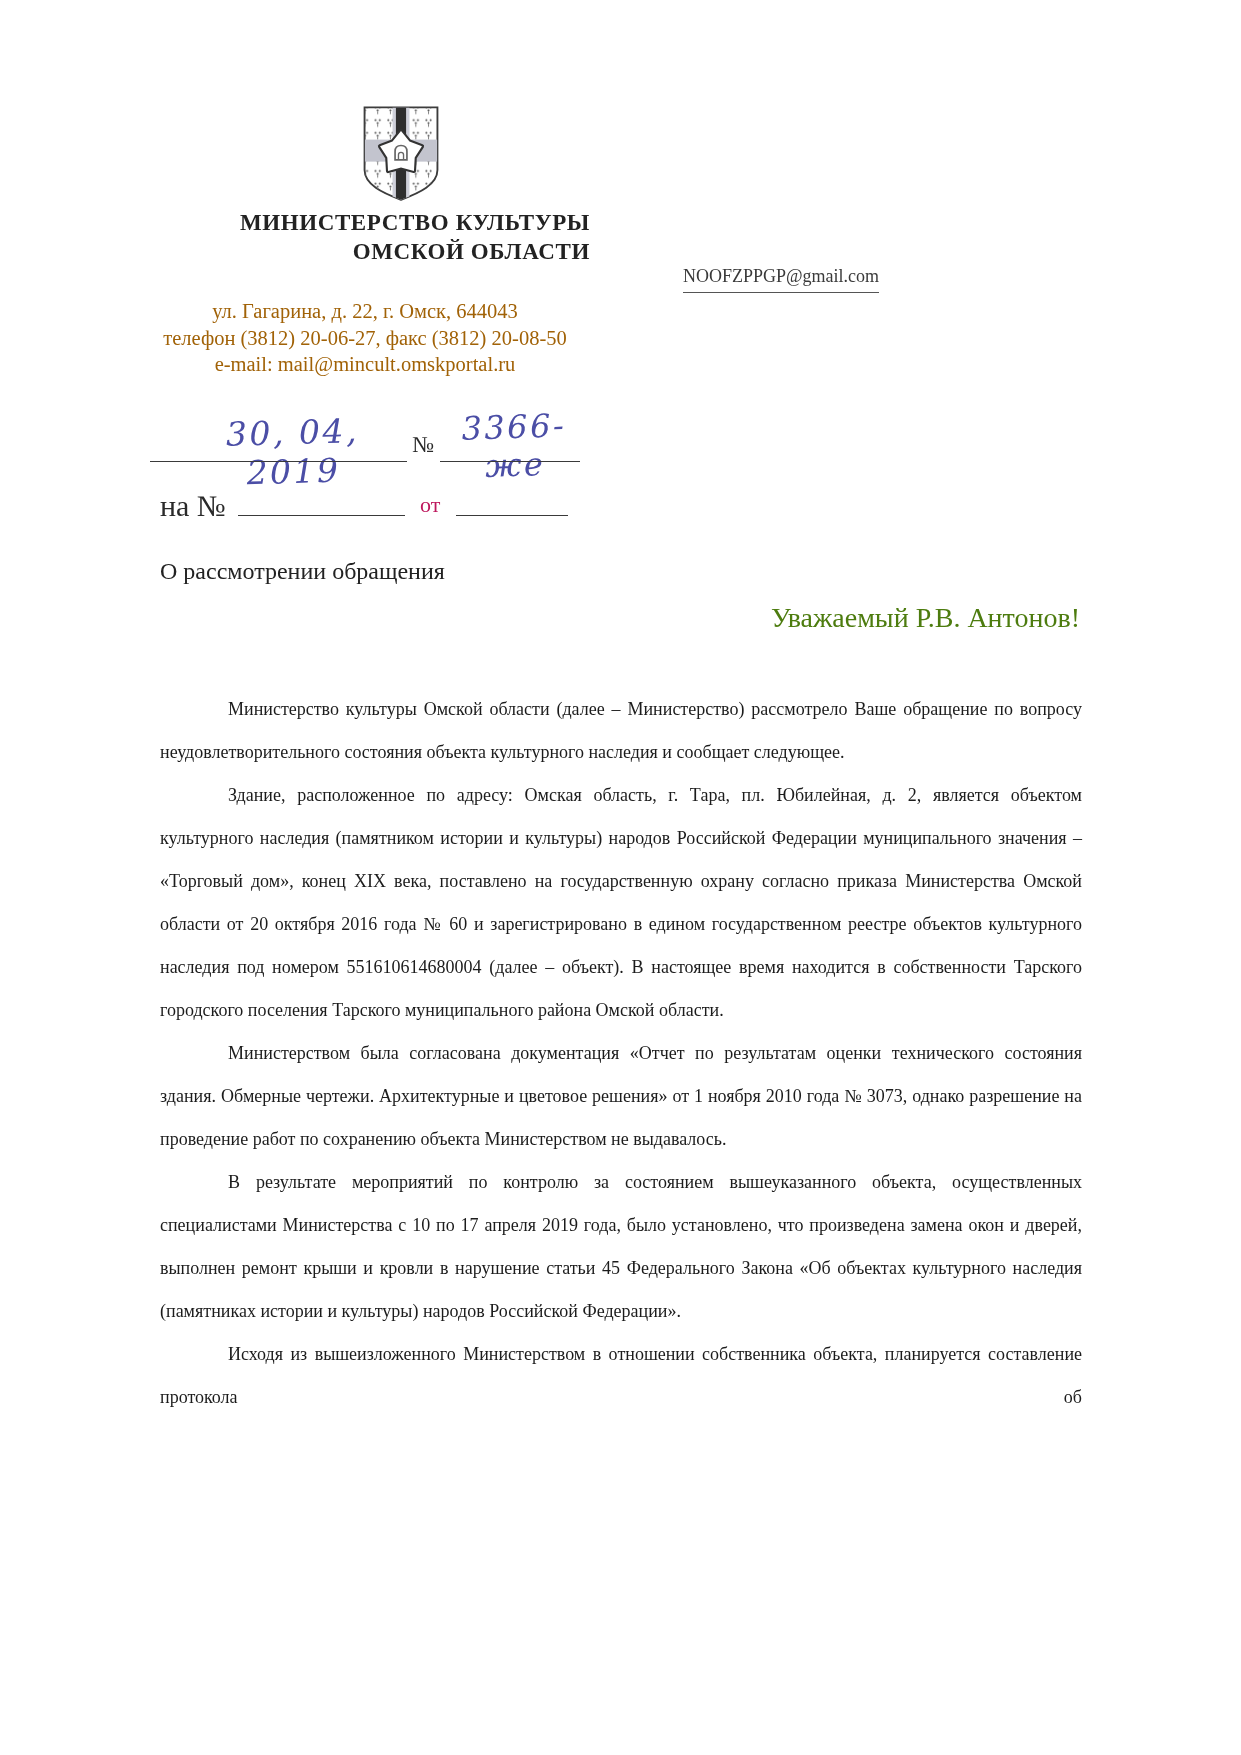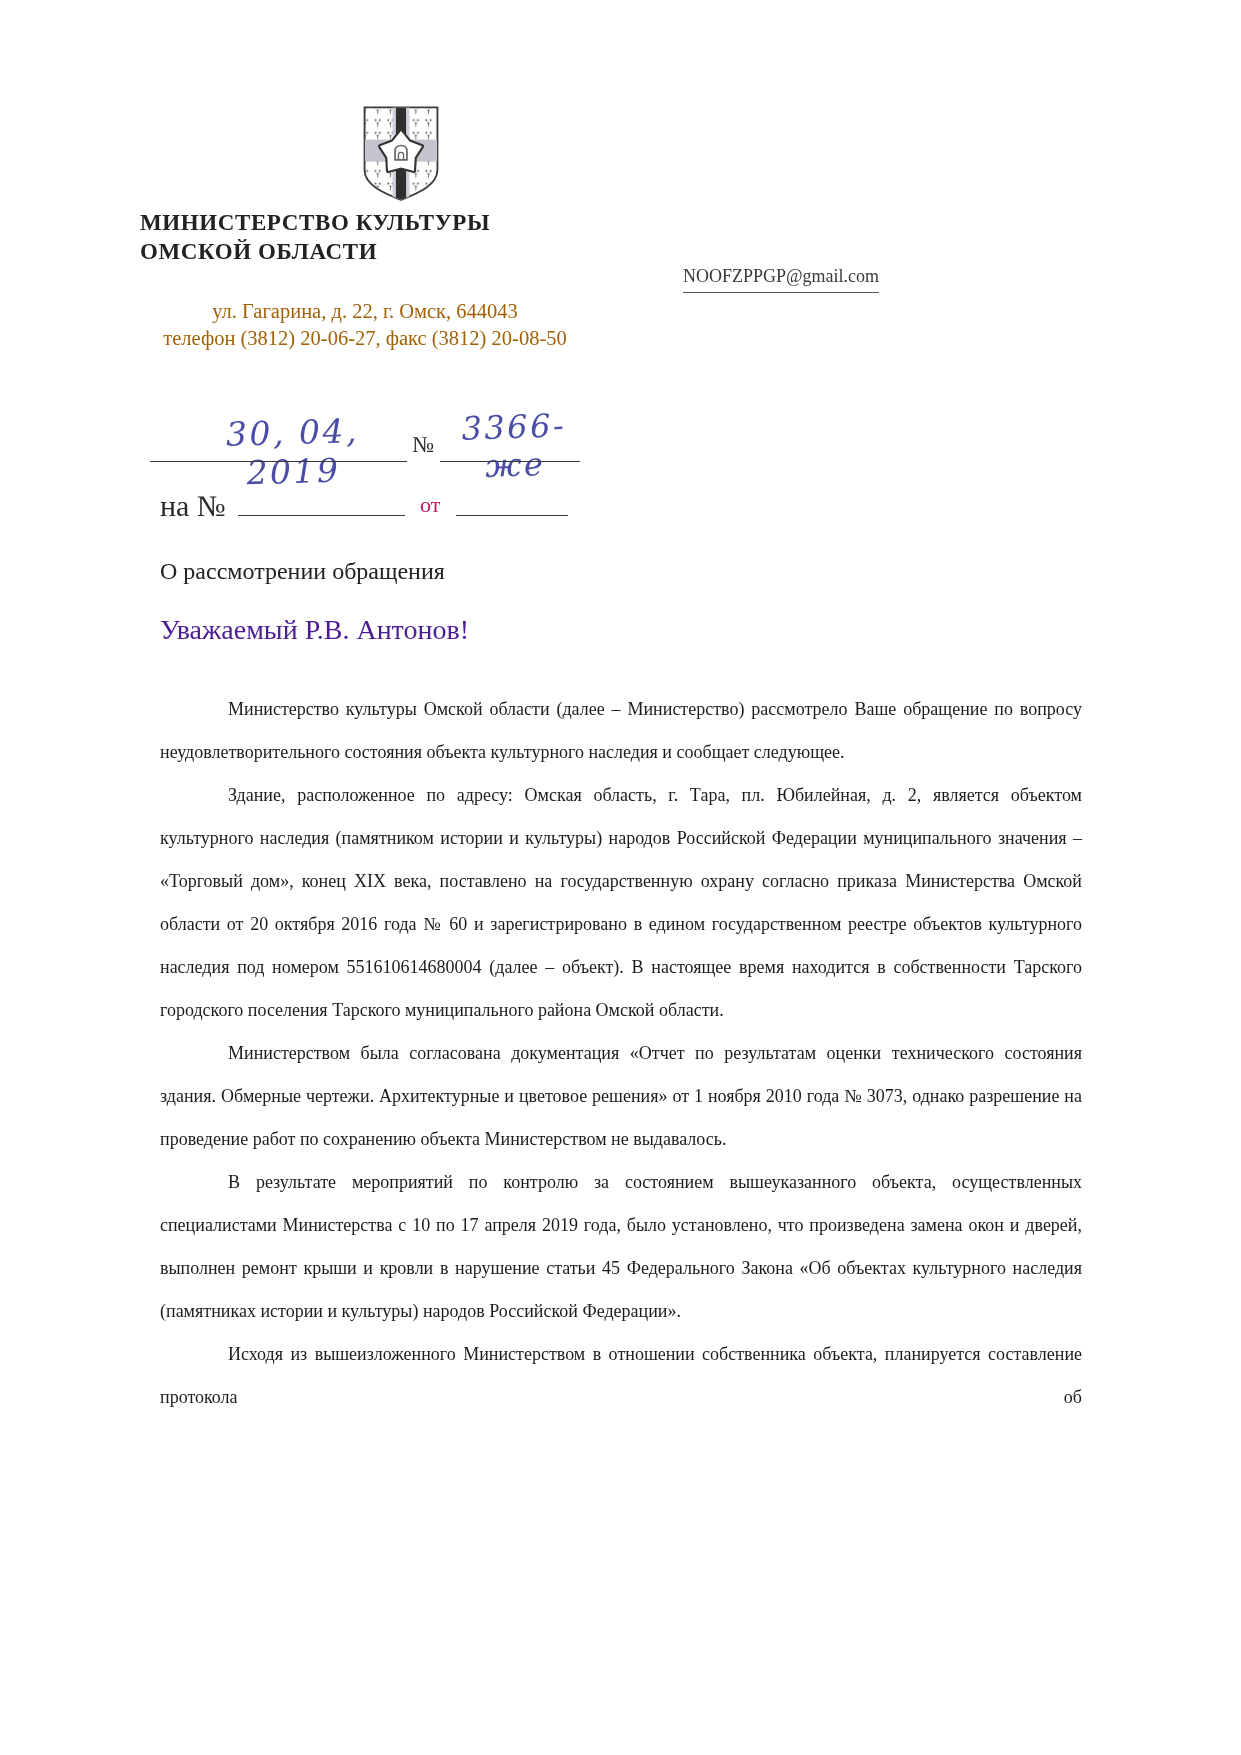--- a/index.html
+++ b/index.html
@@ -7,21 +7,21 @@
     position:relative;
     width:1241px;height:1755px;
     margin:0 auto;
     background:#ffffff;
     font-family:"Liberation Serif", serif;
     color:#1e1e1e;
     overflow:hidden;
   }
   
   .emblem{position:absolute;left:358px;top:104px;width:86px;height:100px;}
-  .org-block{position:absolute;left:140px;top:208px;width:450px;text-align:left;}
+  .org-block{position:absolute;left:140px;top:208px;width:450px;text-align:right;}
   .org-line{font-weight:bold;font-size:23px;line-height:29px;letter-spacing:0.6px;color:#222;}
   .contact-block{position:absolute;left:128px;top:298px;width:474px;text-align:center;}
   .contact-line{font-size:20.5px;line-height:26.5px;color:#a16207;}
   
   .recipient{position:absolute;left:683px;top:256px;width:330px;}
   .recipient-name{font-size:27px;line-height:33px;color:#2a2a2a;}
   .recipient-email{font-size:18px;line-height:32px;color:#3a3a3a;border-bottom:1.5px solid #555;display:inline-block;margin-top:4px;}
   
   .hand{
     font-family:"DejaVu Serif", serif;
@@ -32,21 +32,21 @@
   .date-rule{position:absolute;left:150px;top:461px;width:257px;border-bottom:1.8px solid #3a3a3a;}
   .num-sign{position:absolute;left:412px;top:432px;font-size:23px;color:#2a2a2a;}
   .num-value{position:absolute;left:447px;top:408px;width:135px;font-size:32px;transform:rotate(-2deg);text-align:center;}
   .num-rule{position:absolute;left:440px;top:461px;width:140px;border-bottom:1.8px solid #3a3a3a;}
   .reply-prefix{position:absolute;left:160px;top:489px;font-size:30px;color:#2a2a2a;}
   .reply-rule1{position:absolute;left:238px;top:515px;width:167px;border-bottom:1.8px solid #3a3a3a;}
   .reply-from{position:absolute;left:420px;top:492px;font-size:22px;color:#be185d;}
   .reply-rule2{position:absolute;left:456px;top:515px;width:112px;border-bottom:1.8px solid #3a3a3a;}
   
   .subject{position:absolute;left:160px;top:558px;font-size:24px;color:#222;}
-  .salutation{position:absolute;left:160px;top:602px;width:920px;text-align:left;font-size:28px;color:#4c1d95;margin-top:12px;}
+  .salutation{position:absolute;left:160px;top:602px;width:920px;text-align:right;font-size:28px;color:#4d7c0f;}
   .body-text{position:absolute;left:160px;top:688px;width:922px;}
   .body-text p{
     margin:0;
     font-size:18px;
     line-height:43px;
     text-align:justify;
     text-indent:68px;
     color:#1c1c1c;
   }
   .body-text p.justify-last{text-align-last:justify;}
@@ -84,20 +84,21 @@
   </div>
 
   <div class="org-block">
     <div class="org-line">МИНИСТЕРСТВО КУЛЬТУРЫ</div>
     <div class="org-line">ОМСКОЙ ОБЛАСТИ</div>
   </div>
 
   <div class="contact-block">
     <div class="contact-line">ул. Гагарина, д. 22, г. Омск, 644043</div>
     <div class="contact-line">телефон (3812) 20-06-27, факс (3812) 20-08-50</div>
+    <div class="contact-line">e-mail: mail@mincult.omskportal.ru</div>
   </div>
 
   <div class="recipient">
     <div class="recipient-email">NOOFZPPGP@gmail.com</div>
   </div>
 
   <div class="date-value hand" style="color:#4b4ea6">30, 04, 2019</div>
   <div class="date-rule"></div>
   <div class="num-sign">№</div>
   <div class="num-value hand" style="color:#4b4ea6">3366-же</div>

